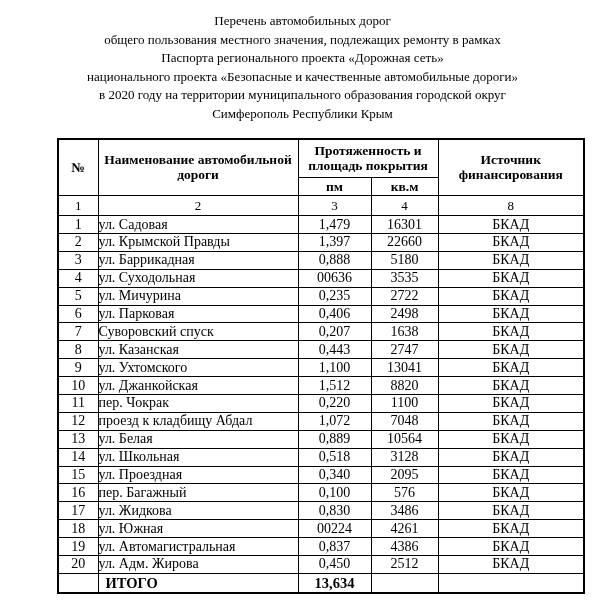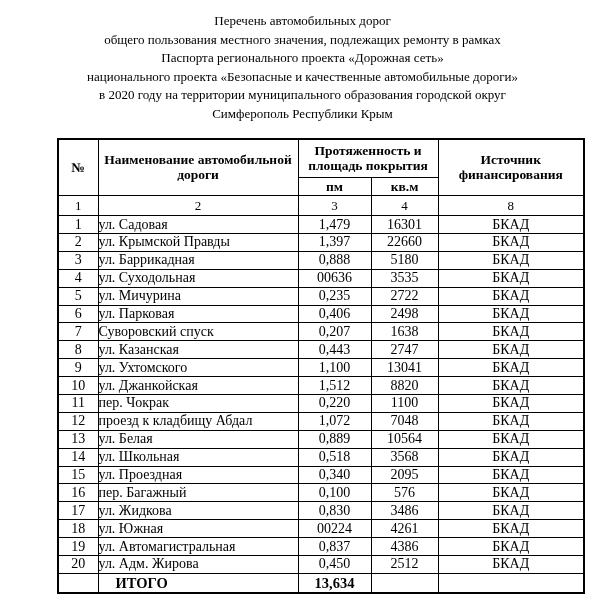--- a/index.html
+++ b/index.html
@@ -63,21 +63,21 @@
     text-align: center;
   }
   td.cell-name {
     text-align: left;
     padding-left: 7px;
   }
   tr.total-row td {
     font-weight: bold;
     font-size: 14.5px;
   }
-  tr.total-row td.cell-name { padding-left: 17px; text-align: left; }
+  tr.total-row td.cell-name { padding-left: 7px; text-align: left; }
   tr.total-row td.cell-pm { text-align: center; margin-left: 20px; }
 </style>
 </head>
 <body>
 
 <div class="title">
   <div>Перечень автомобильных дорог</div>
   <div>общего пользования местного значения, подлежащих ремонту в рамках</div>
   <div>Паспорта регионального проекта «Дорожная сеть»</div>
   <div>национального проекта «Безопасные и качественные автомобильные дороги»</div>
@@ -201,21 +201,21 @@
         <td class="cell-num">13</td>
         <td class="cell-name">ул. Белая</td>
         <td class="cell-pm">0,889</td>
         <td class="cell-sqm">10564</td>
         <td class="cell-src">БКАД</td>
       </tr>
       <tr>
         <td class="cell-num">14</td>
         <td class="cell-name">ул. Школьная</td>
         <td class="cell-pm">0,518</td>
-        <td class="cell-sqm">3568</td>
+        <td class="cell-sqm">3128</td>
         <td class="cell-src">БКАД</td>
       </tr>
       <tr>
         <td class="cell-num">15</td>
         <td class="cell-name">ул. Проездная</td>
         <td class="cell-pm">0,340</td>
         <td class="cell-sqm">2095</td>
         <td class="cell-src">БКАД</td>
       </tr>
       <tr>

